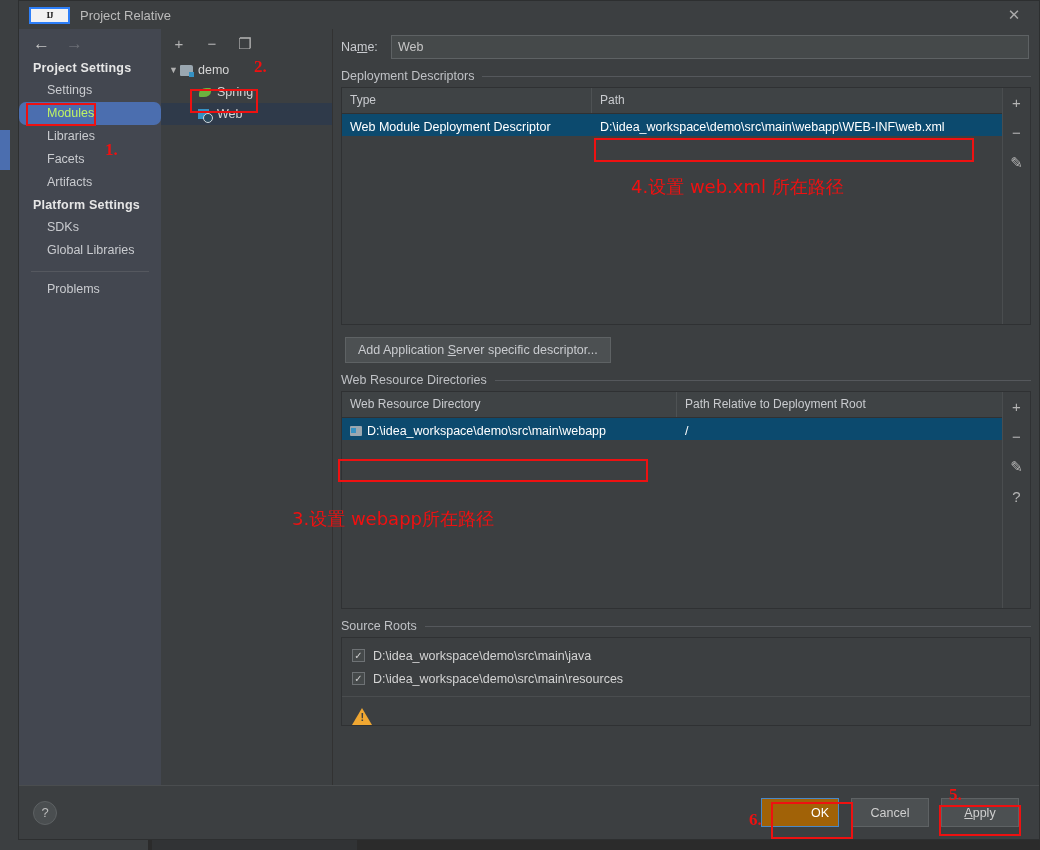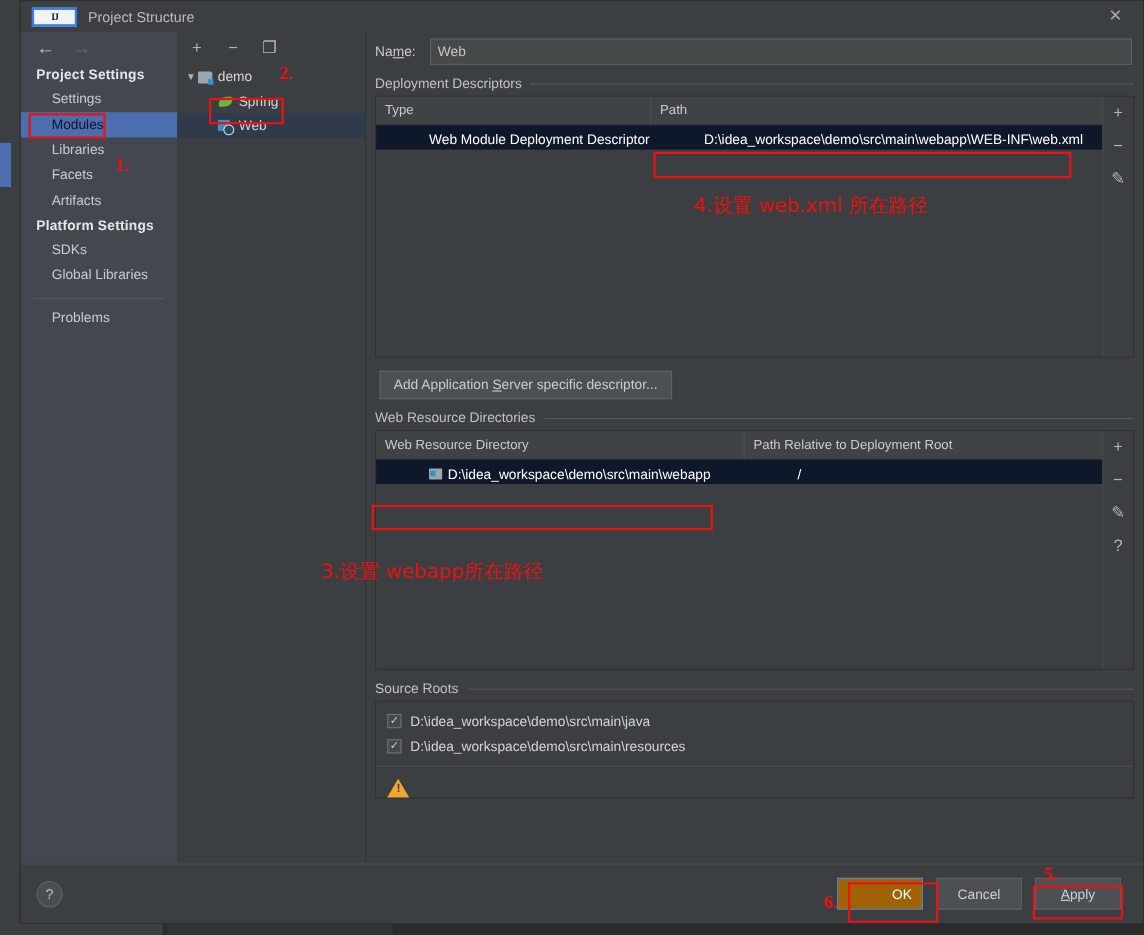--- a/index.html
+++ b/index.html
@@ -52,21 +52,21 @@
   }
   #nav-arrows { height:28px; display:flex; align-items:center; padding-left:14px; gap:16px; }
   .nav-arrow { font-size:17px; color:#c6c6c6; line-height:1; cursor:pointer; }
   .nav-arrow.disabled { color:#6b6e75; cursor:default; }
   .nav-group-title {
     font-size:12.5px; color:#e6e6e6; font-weight:bold; padding:4px 0 4px 14px; letter-spacing:.2px;
   }
   .nav-item {
     font-size:12.5px; color:#c9cbcf; padding:3px 0 3px 28px; line-height:17px; cursor:pointer;
   }
-  .nav-item.selected { background:#4b6eaf; color:#0f172a; }
+  .nav-item.selected { background:#4b6eaf; color:#bef264;border-radius:7px; }
   #nav-divider { height:1px; background:#55585f; margin:9px 12px 6px 12px; }
 
   
   .redbox { position:absolute; border:2px solid #ee1111; pointer-events:none; z-index:50; }
   .rednum { position:absolute; color:#f01010; font-size:17px; font-weight:bold;
             font-family:"Liberation Serif", serif; z-index:50; }
   .redtext { position:absolute; color:#f01010; font-size:18px; z-index:50;
              font-family:"DejaVu Sans", sans-serif; white-space:nowrap; }
 
   
@@ -111,21 +111,21 @@
   .section-title { font-size:12.5px; color:#bfc1c5; white-space:nowrap; }
   .section-rule { flex:1; height:1px; background:#55585c; }
 
   
   .table-wrap { display:flex; border:1px solid #2f3133; background:#3c3f41; }
   .tbl { flex:1; min-width:0; display:flex; flex-direction:column; }
   .tbl-head { display:flex; height:26px; background:#3f4345; border-bottom:1px solid #2f3133; }
   .th { font-size:12px; color:#c9cbcf; padding:5px 0 0 8px; border-right:1px solid #4e5254; overflow:hidden; white-space:nowrap; }
   .tbl-body { position:relative; }
   .tr { display:flex; height:22px; }
-  .tr.selected { background:#0f172a;padding-left:40px; }
+  .tr.selected { background:#0c4a6e; }
   .td { font-size:12.5px; color:#e3e3e3; padding:3px 0 0 8px; overflow:hidden; white-space:nowrap; border-right:1px solid transparent; display:flex; align-items:center; }
   .tr.selected .td { color:#ffffff; }
   .td .ic-dir { width:12px; height:10px; background:#9aa7b0; border-radius:1px; margin-right:5px; position:relative; flex:0 0 12px; }
   .td .ic-dir:after { content:""; position:absolute; left:1px; top:2px; width:5px; height:5px; background:#3592c4; }
 
   .side-tools { width:28px; flex:0 0 28px; background:#3c3f41; border-left:1px solid #4a4d4f;
                 display:flex; flex-direction:column; align-items:center; padding-top:6px; gap:12px; }
   .st { width:18px; height:18px; color:#b4b4b4; font-size:15px; line-height:18px; text-align:center; cursor:pointer; }
 
   .btn {
@@ -171,21 +171,21 @@
 <div id="ide-left-strip"></div>
 <div id="ide-left-accent"></div>
 <div id="ide-bottom-bar"></div>
 <div id="ide-bottom-tab1"></div>
 <div id="ide-bottom-tab2"></div>
 
 <div id="dialog">
 
   <div id="titlebar">
     <div class="ij-logo">IJ</div>
-    <div id="title-text">Project Structure</div>
+    <div id="title-text">Project Relative</div>
     <div id="close-btn">✕</div>
   </div>
 
   <div id="dialog-body">
 
     <div id="leftnav">
       <div id="nav-arrows">
         <span class="nav-arrow">←</span>
         <span class="nav-arrow disabled">→</span>
       </div>

